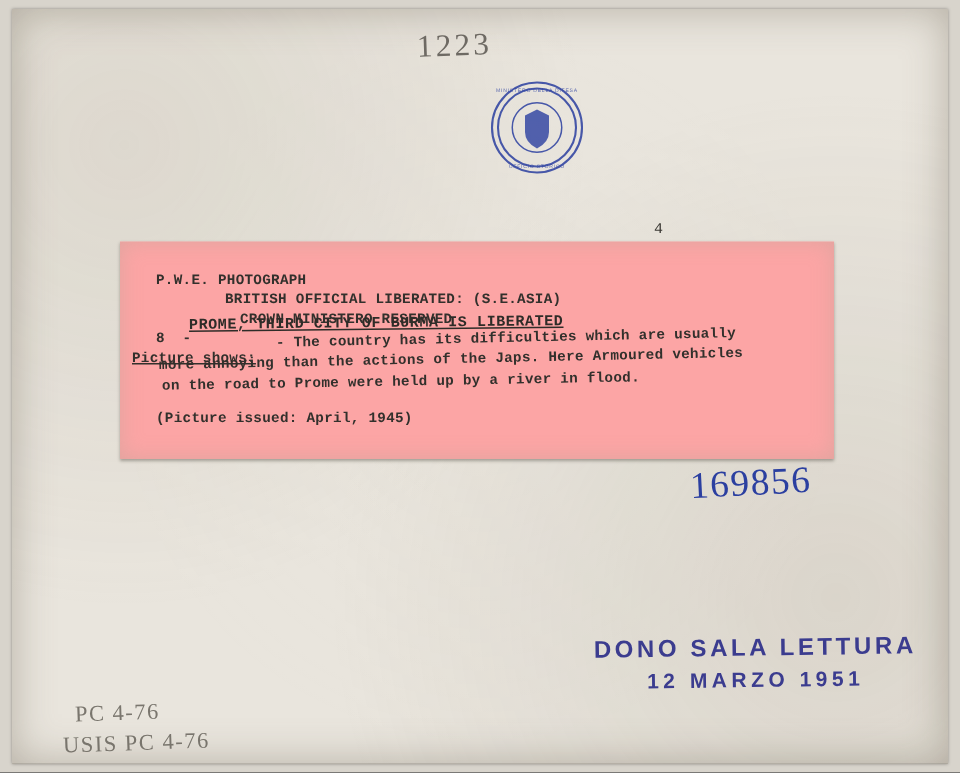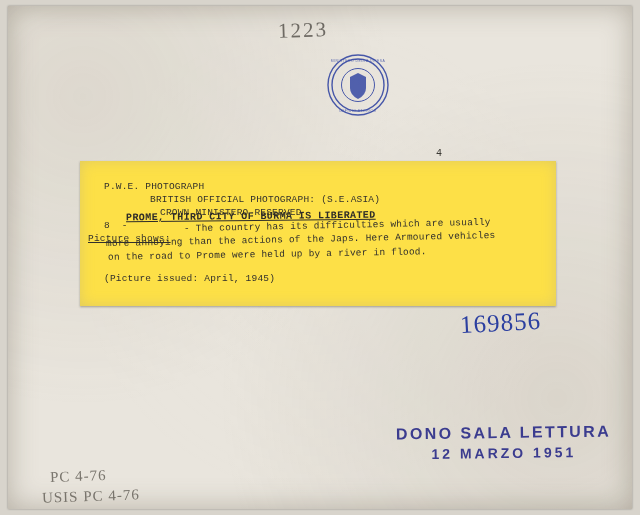--- a/index.html
+++ b/index.html
@@ -58,23 +58,24 @@
     height: 64px;
   }
   .stamp svg { display: block; }
   
   .label-strip {
     position: absolute;
     left: 72px;
     top: 155px;
     width: 476px;
     height: 145px;
-    background: #fde047;
+    background: #fca5a5;
     box-shadow: 0 1px 2px rgba(80,75,65,0.45),
                 inset 0 0 14px rgba(170,163,145,0.35);
+    font-weight: bold;
   }
   .typed {
     font-family: "Liberation Mono", monospace;
     font-size: 9.5px;
     line-height: 12.6px;
     color: #32302c;
     white-space: pre;
     letter-spacing: .2px;
   }
   .t-abs { position: absolute; }
@@ -162,21 +163,21 @@
           <text x="32" y="8.5" text-anchor="middle">MINISTERO DELLA DIFESA</text>
           <text x="32" y="59" text-anchor="middle">UFFICIO STORICO</text>
         </g>
       </svg>
     </div>
 
     <div class="num17">4</div>
 
     <div class="label-strip">
       <div class="typed t-abs" style="left:24px; top:20px;">P.W.E. PHOTOGRAPH</div>
-      <div class="typed t-abs" style="left:70px; top:33px;">BRITISH OFFICIAL PHOTOGRAPH: (S.E.ASIA)</div>
+      <div class="typed t-abs" style="left:70px; top:33px;">BRITISH OFFICIAL LIBERATED: (S.E.ASIA)</div>
       <div class="typed t-abs" style="left:80px; top:46px;">CROWN MINISTERO RESERVED</div>
       <div class="typed t-abs" style="left:24px; top:59px;">8  -</div>
 
       <div class="typed t-abs ul" style="left:8px; top:72px;text-align:right;">Picture shows:</div>
       <div class="typed t-abs" style="left:98px; top:59px; transform:rotate(-1.2deg);"> - The country has its difficulties which are usually</div>
       <div class="typed t-abs" style="left:26px; top:73px; transform:rotate(-1.2deg);">more annoying than the actions of the Japs. Here Armoured vehicles</div>
       <div class="typed t-abs" style="left:28px; top:88px; transform:rotate(-1.0deg);">on the road to Prome were held up by a river in flood.</div>
       <div class="typed t-abs" style="left:24px; top:112px;">(Picture issued: April, 1945)</div>
     </div>
 

